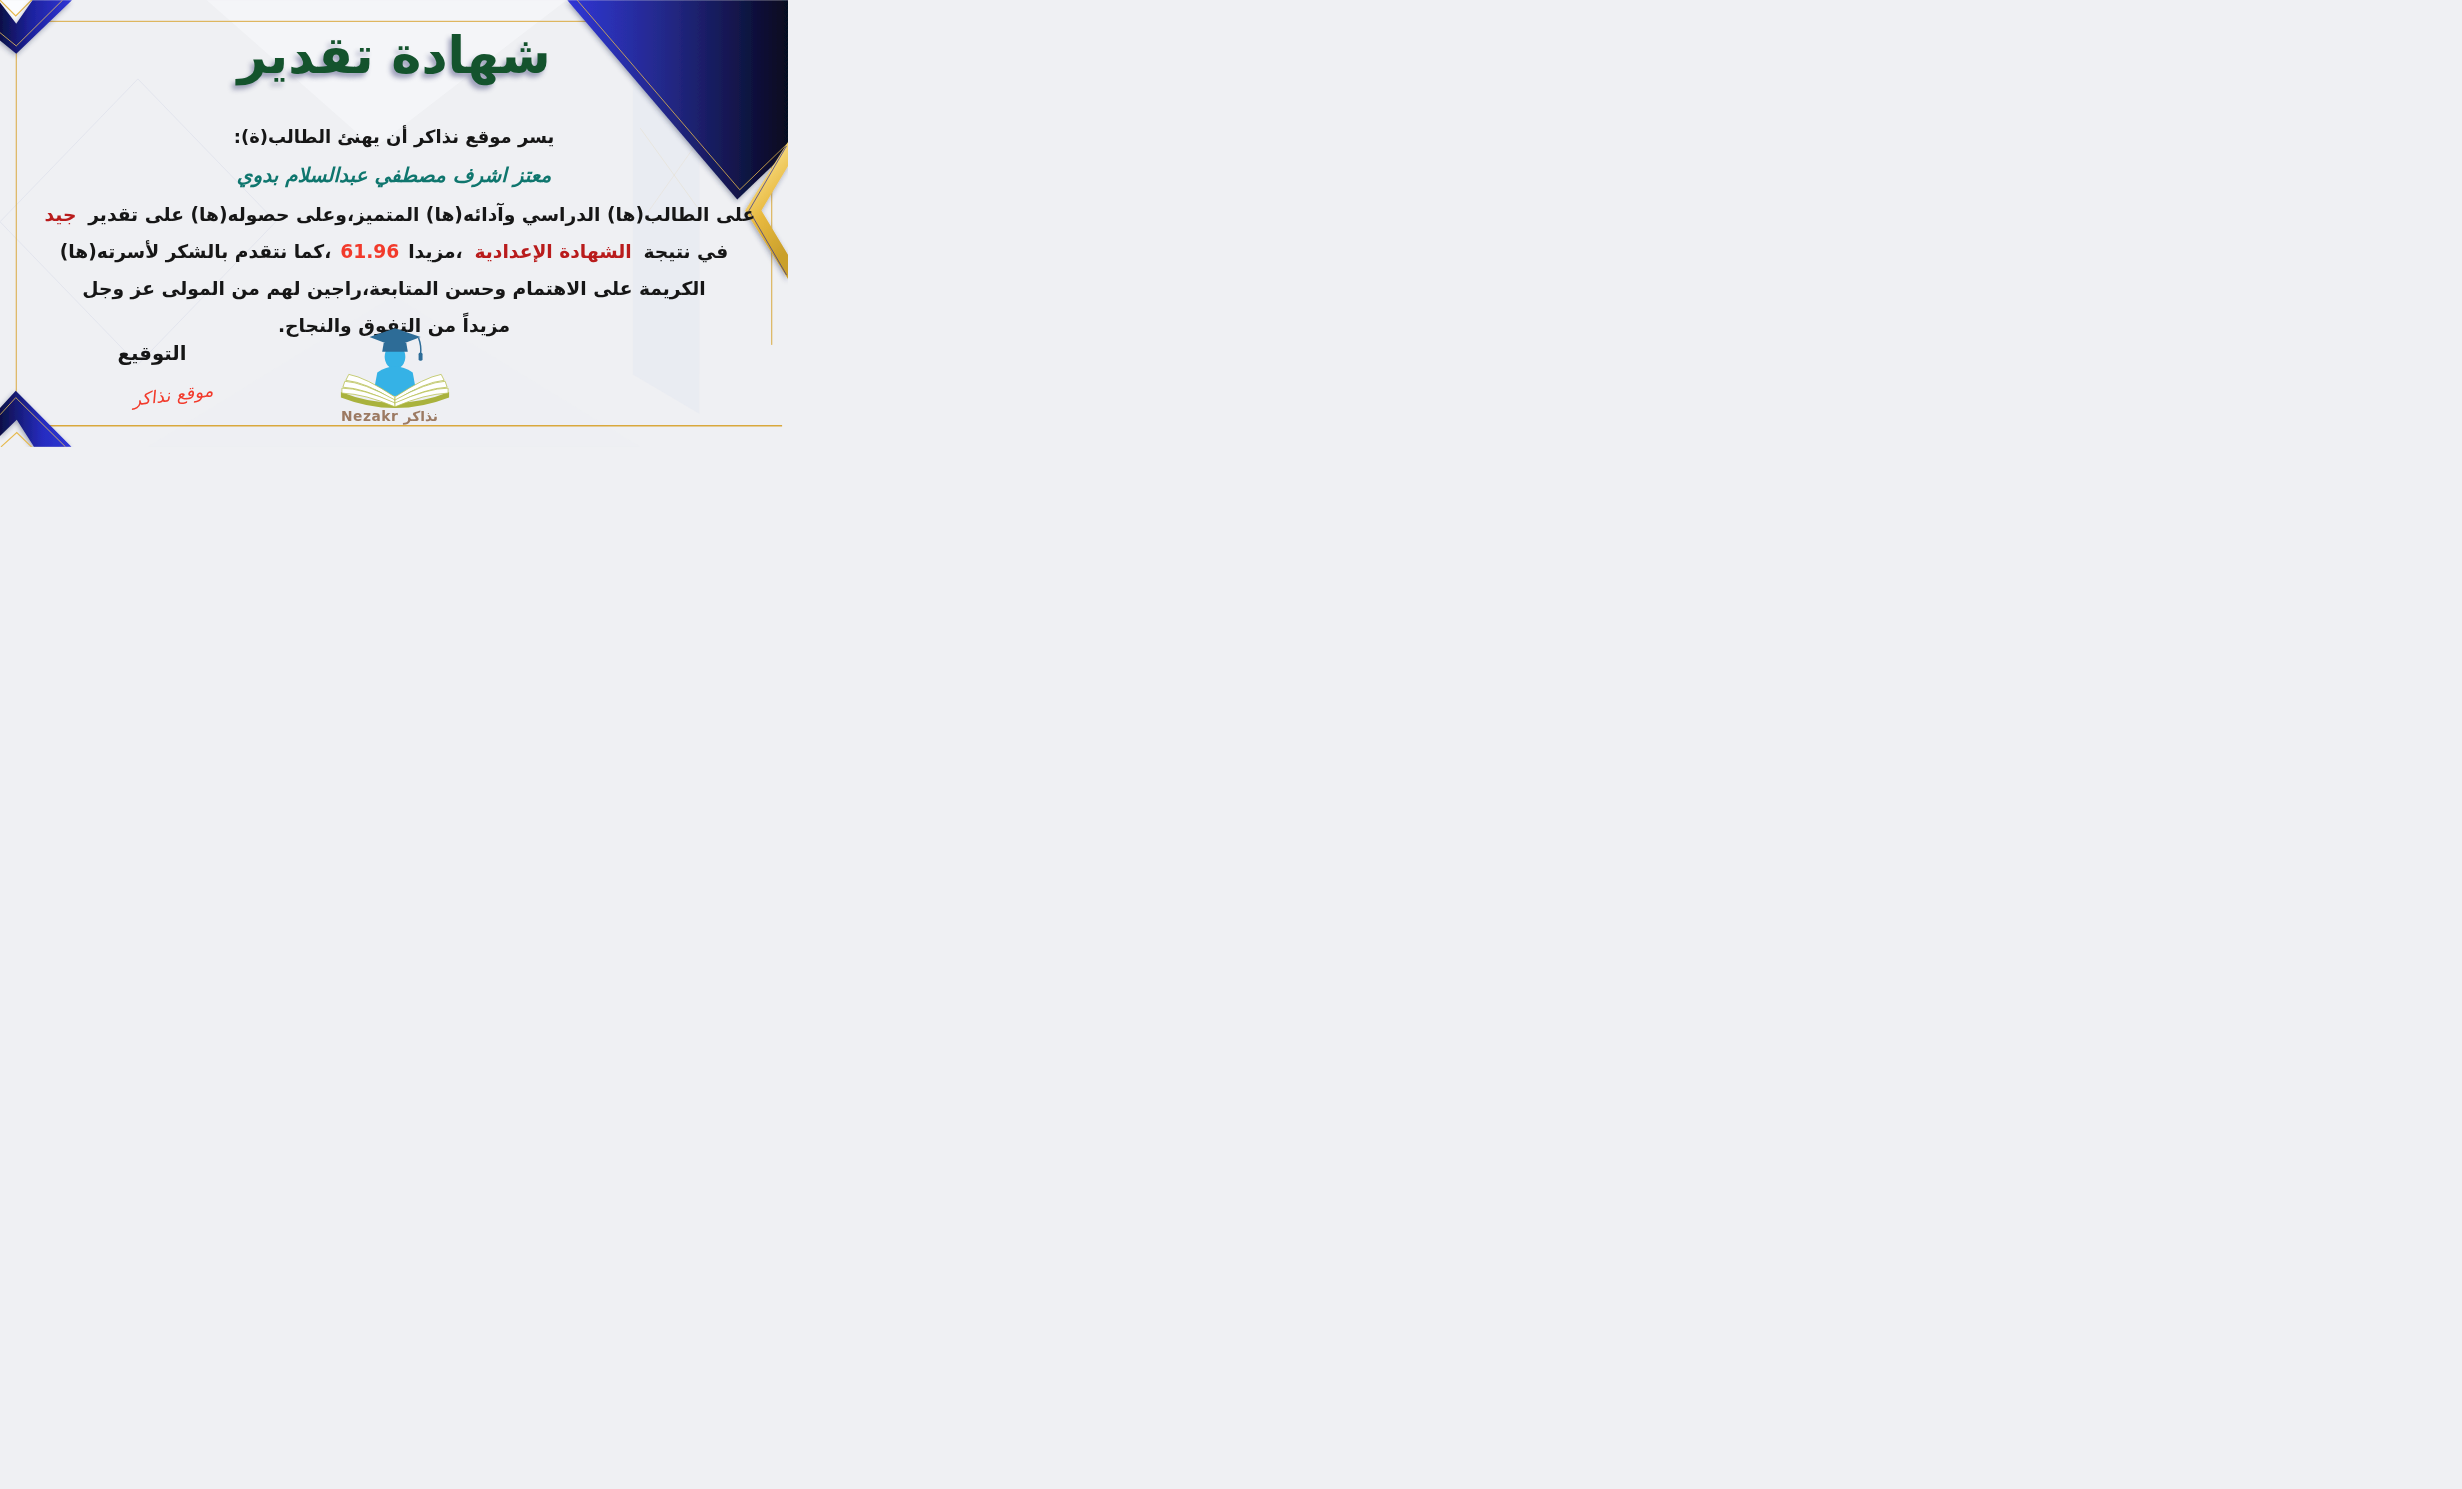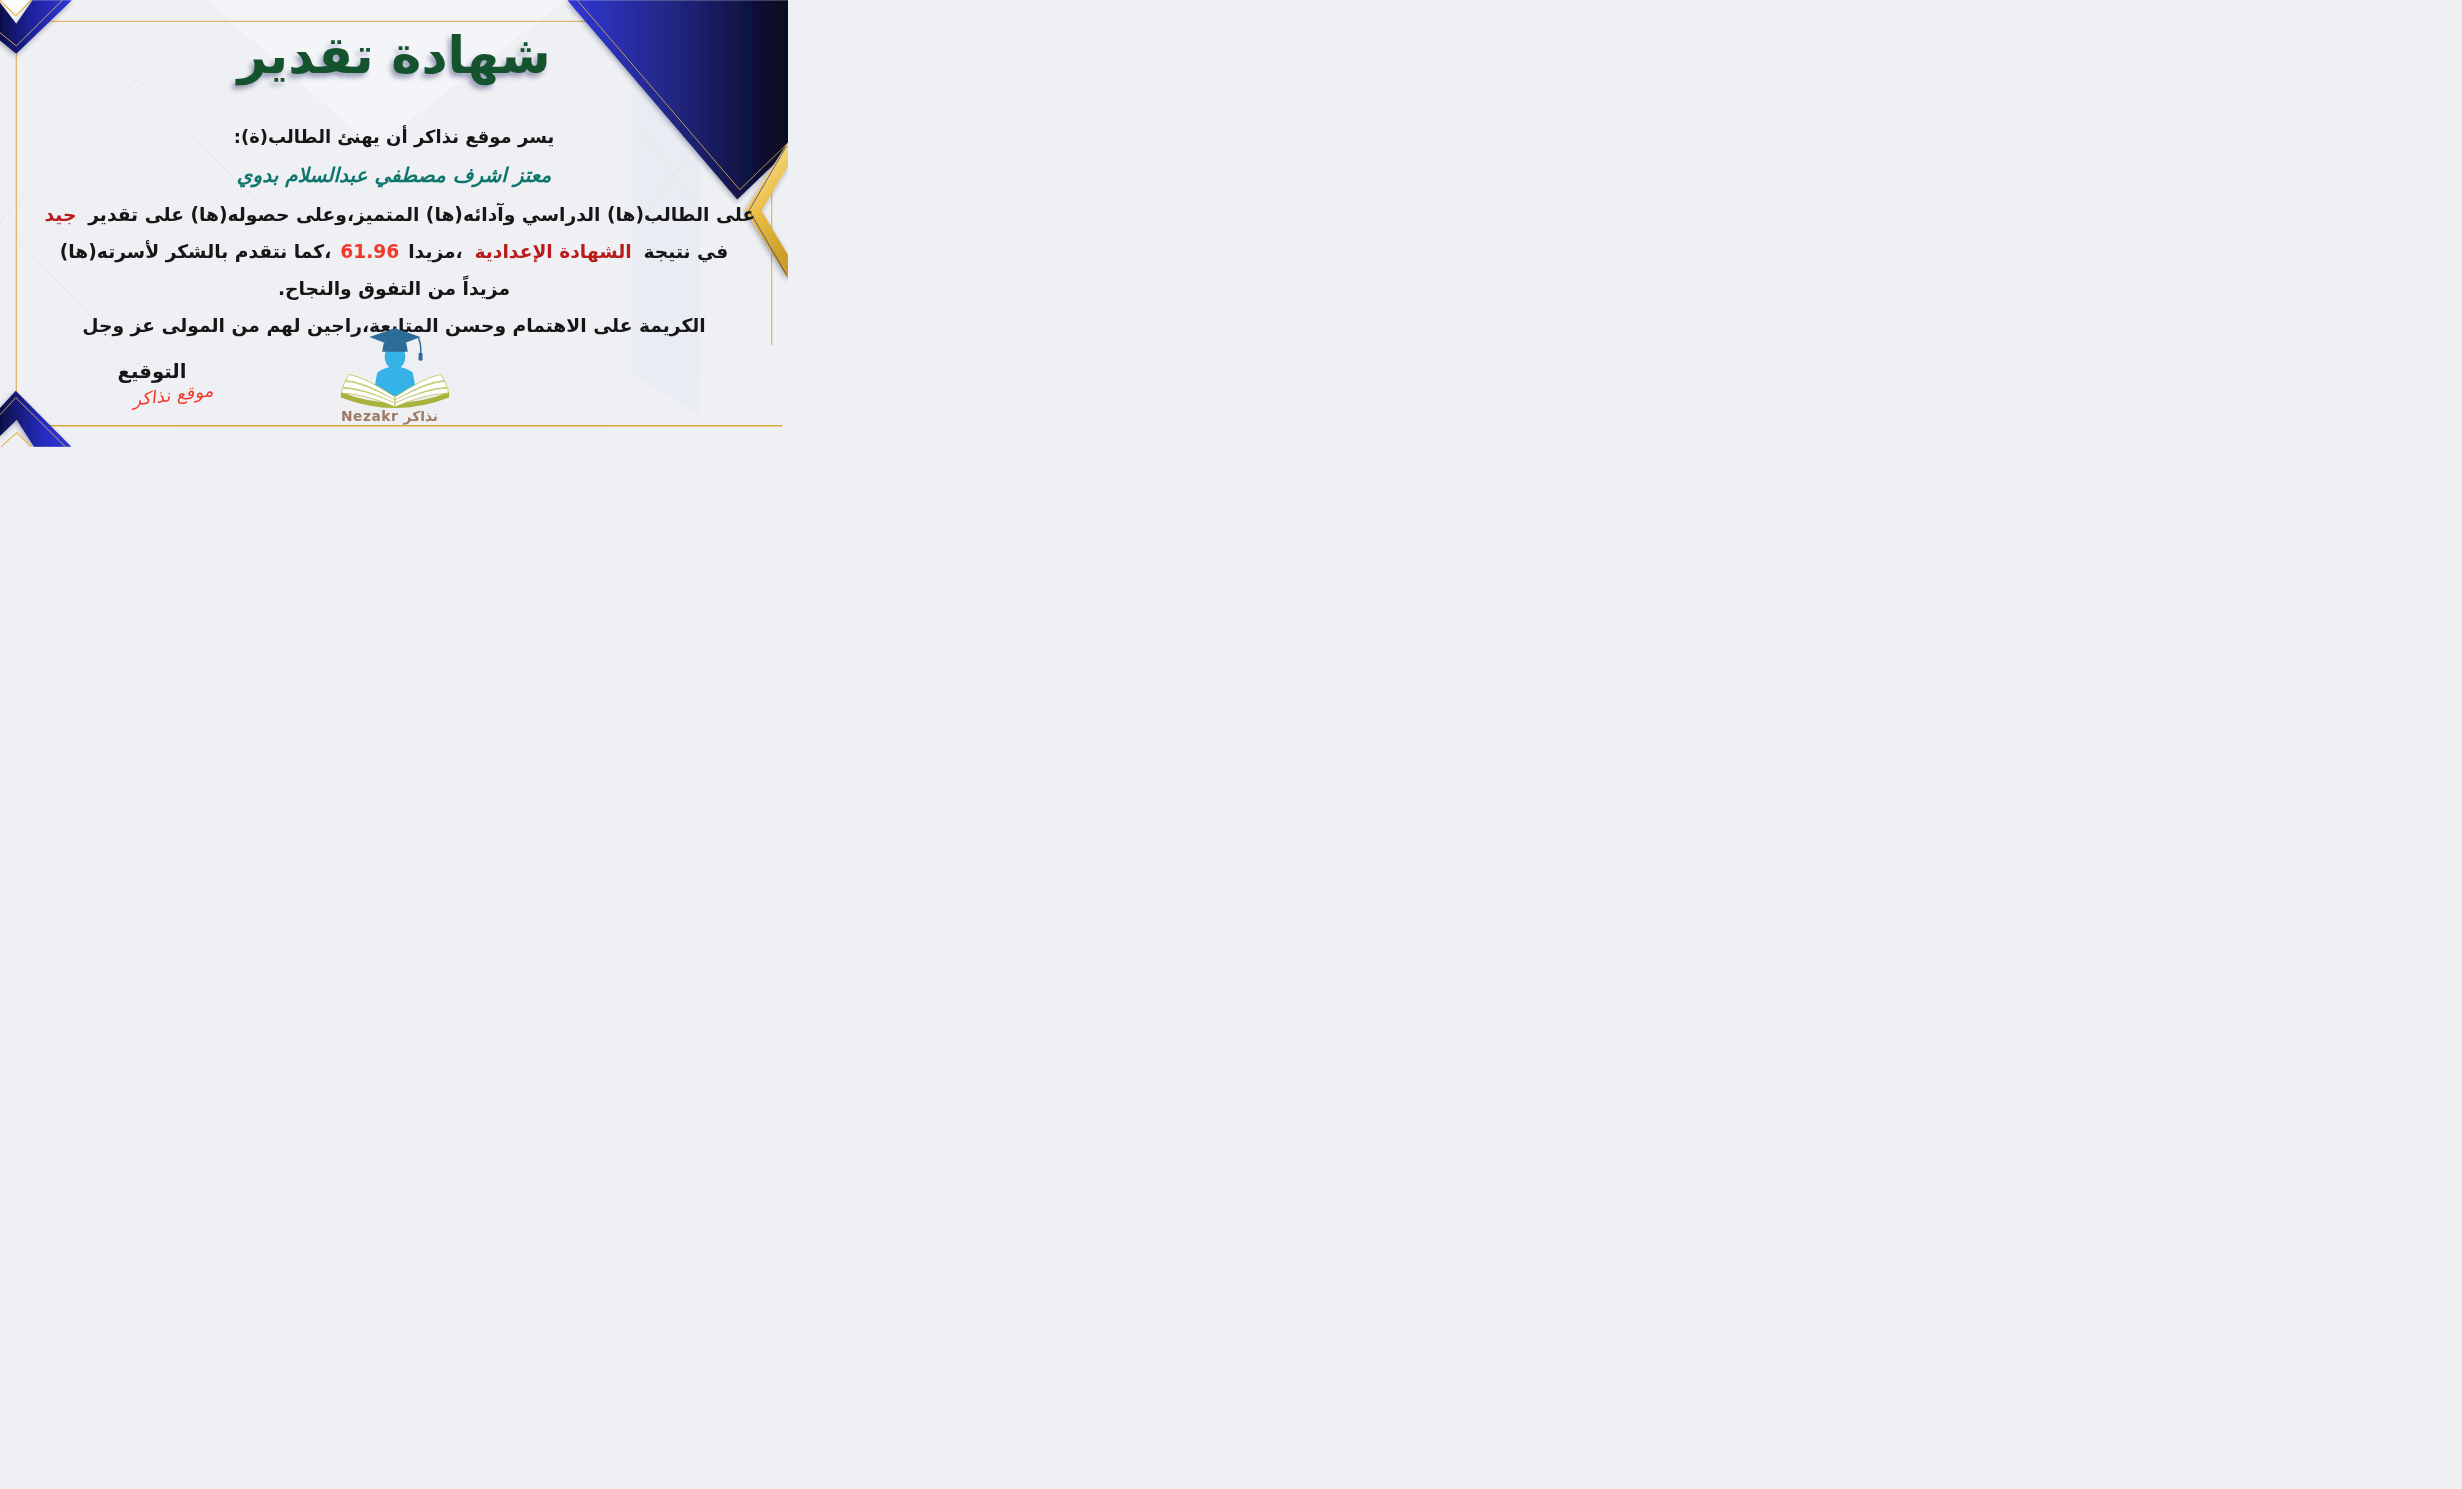--- a/index.html
+++ b/index.html
@@ -13,21 +13,21 @@
     top:25.6px;font-size:51px;font-weight:700;color:#14532d;
     text-shadow:-3px 3.9px 4.9px rgba(50,55,110,0.45);
     letter-spacing:1px;
   }
   .intro{top:126px;font-size:18px;font-weight:700;}
   .name{top:163px;font-size:20px;font-weight:700;color:#0f766e;font-style:italic;}
   .body-block{top:196px;font-size:18.7px;font-weight:700;line-height:37px;}
   .red{color:#b91c1c;margin:0 11.8px;}
   .red-tight{color:#f23a2b;margin:0 8.9px;}
   .sig-label{position:absolute;left:103px;top:342px;width:98px;text-align:center;
-    font-size:19.7px;font-weight:700;color:#161616;direction:rtl;margin-top:18px;}
+    font-size:19.7px;font-weight:700;color:#161616;direction:rtl;}
   .sig-script{position:absolute;left:115px;top:385px;width:118px;text-align:center;
     font-size:17.7px;color:#f23a2b;direction:rtl;
     transform:skewX(-12deg) rotate(-7deg);}
   .logo-box{position:absolute;left:336px;top:327px;width:118px;height:83px;}
   .logo-text{position:absolute;left:341px;top:408px;width:108px;
     font-size:13.8px;font-weight:700;color:#9c7a63;direction:ltr;letter-spacing:0.5px;}
 </style>
 </head>
 <body>
 
@@ -91,22 +91,22 @@
 
   <div class="txt title">شهادة تقدير</div>
 
   <div class="txt intro">يسر موقع نذاكر أن يهنئ الطالب(ة):</div>
 
   <div class="txt name">معتز اشرف مصطفي عبدالسلام بدوي</div>
 
   <div class="txt body-block">
     <div><span>على الطالب(ها) الدراسي وآدائه(ها) المتميز،وعلى حصوله(ها) على تقدير</span><span class="red">جيد</span></div>
     <div><span>في نتيجة</span><span class="red">الشهادة الإعدادية</span><span>،مزيدا</span><span class="red-tight">61.96</span><span>،كما نتقدم بالشكر لأسرته(ها)</span></div>
+    <div>الكريمة على الاهتمام وحسن المتابعة،راجين لهم من المولى عز وجل</div>
     <div>مزيداً من التفوق والنجاح.</div>
-    <div>الكريمة على الاهتمام وحسن المتابعة،راجين لهم من المولى عز وجل</div>
   </div>
 
   <div class="sig-label">التوقيع</div>
   <div class="sig-script">موقع نذاكر</div>
 
   <div class="logo-box">
     <svg viewBox="0 0 240 168" width="118" height="83">
 
       <g>
         <ellipse cx="120" cy="60" rx="21" ry="25" fill="#35b2e6"></ellipse>

